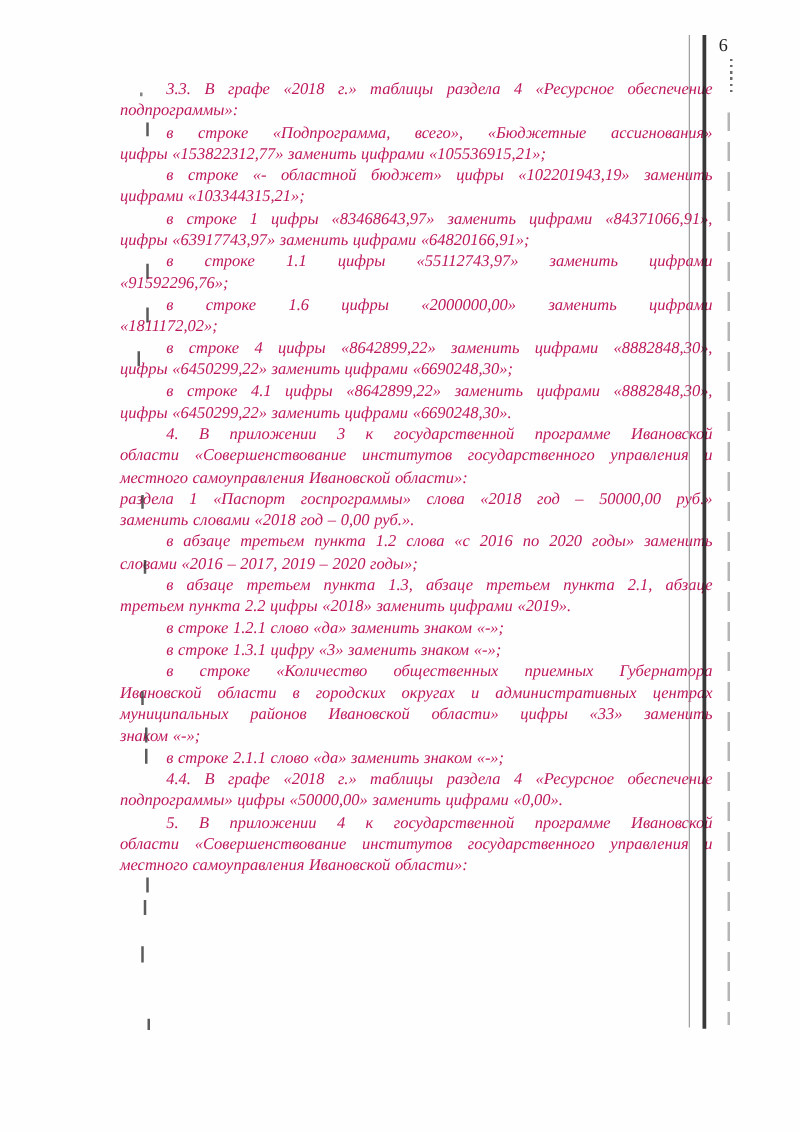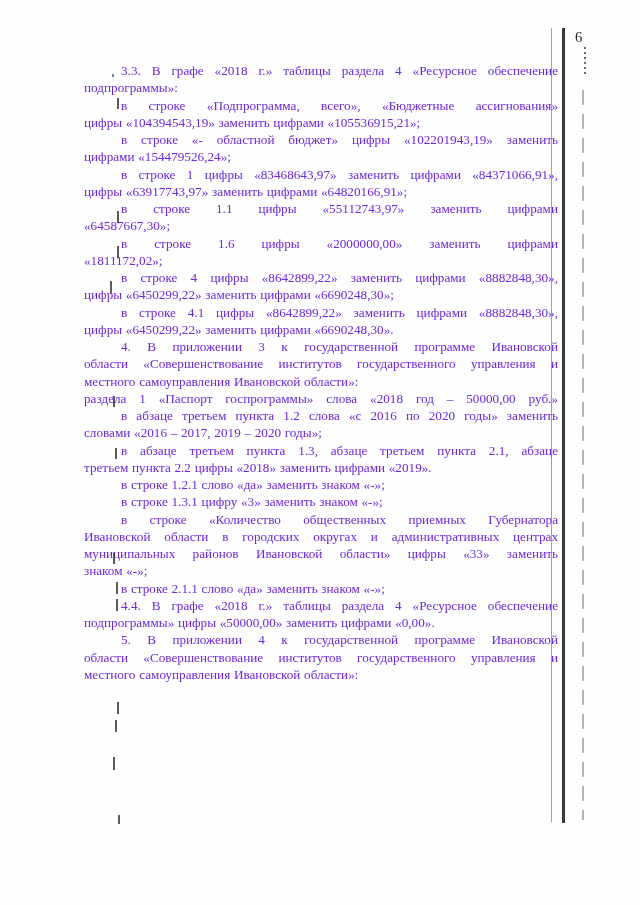--- a/index.html
+++ b/index.html
@@ -11,26 +11,27 @@
     overflow: hidden;
   }
   .page {
     position: absolute; inset: 0;
     background: #fefefe;
     overflow: hidden;
   }
   
   .textblock {
     position: absolute;
-    left: 84px; top: 62px;
+    left: 96px; top: 62px;
     width: 474px;
     font-size: 13.2px;
     line-height: 17.25px;
-    color: #6d28d9;
+    color: #be185d;
     word-spacing: 0.4px;
+    font-style: italic;
   }
   .para .ln {
     text-align: justify;
     text-align-last: justify;
   }
   .para .ln.last { text-align-last: left; }
   .para .ln.first { text-indent: 37px; }
   
   .page-number {
     position: absolute;
@@ -79,53 +80,54 @@
 
   <div class="page-number">6</div>
 
   <main class="textblock" id="textblock">
       <div class="para">
         <div class="ln first">3.3. В графе «2018 г.» таблицы раздела 4 «Ресурсное обеспечение</div>
         <div class="ln last">подпрограммы»:</div>
       </div>
       <div class="para">
         <div class="ln first">в строке «Подпрограмма, всего», «Бюджетные ассигнования»</div>
-        <div class="ln last">цифры «104394543,19» заменить цифрами «105536915,21»;</div>
+        <div class="ln last">цифры «153822312,77» заменить цифрами «105536915,21»;</div>
       </div>
       <div class="para">
         <div class="ln first">в строке «- областной бюджет» цифры «102201943,19» заменить</div>
-        <div class="ln last">цифрами «154479526,24»;</div>
+        <div class="ln last">цифрами «103344315,21»;</div>
       </div>
       <div class="para">
         <div class="ln first">в строке 1 цифры «83468643,97» заменить цифрами «84371066,91»,</div>
         <div class="ln last">цифры «63917743,97» заменить цифрами «64820166,91»;</div>
       </div>
       <div class="para">
         <div class="ln first">в строке 1.1 цифры «55112743,97» заменить цифрами</div>
-        <div class="ln last">«64587667,30»;</div>
+        <div class="ln last">«91592296,76»;</div>
       </div>
       <div class="para">
         <div class="ln first">в строке 1.6 цифры «2000000,00» заменить цифрами</div>
         <div class="ln last">«1811172,02»;</div>
       </div>
       <div class="para">
         <div class="ln first">в строке 4 цифры «8642899,22» заменить цифрами «8882848,30»,</div>
         <div class="ln last">цифры «6450299,22» заменить цифрами «6690248,30»;</div>
       </div>
       <div class="para">
         <div class="ln first">в строке 4.1 цифры «8642899,22» заменить цифрами «8882848,30»,</div>
         <div class="ln last">цифры «6450299,22» заменить цифрами «6690248,30».</div>
       </div>
       <div class="para">
         <div class="ln first">4. В приложении 3 к государственной программе Ивановской</div>
         <div class="ln">области «Совершенствование институтов государственного управления и</div>
         <div class="ln last">местного самоуправления Ивановской области»:</div>
       </div>
       <div class="para">
         <div class="ln">раздела 1 «Паспорт госпрограммы» слова «2018 год – 50000,00 руб.»</div>
+        <div class="ln last">заменить словами «2018 год – 0,00 руб.».</div>
       </div>
       <div class="para">
         <div class="ln first">в абзаце третьем пункта 1.2 слова «с 2016 по 2020 годы» заменить</div>
         <div class="ln last">словами «2016 – 2017, 2019 – 2020 годы»;</div>
       </div>
       <div class="para">
         <div class="ln first">в абзаце третьем пункта 1.3, абзаце третьем пункта 2.1, абзаце</div>
         <div class="ln last">третьем пункта 2.2 цифры «2018» заменить цифрами «2019».</div>
       </div>
       <div class="para">

